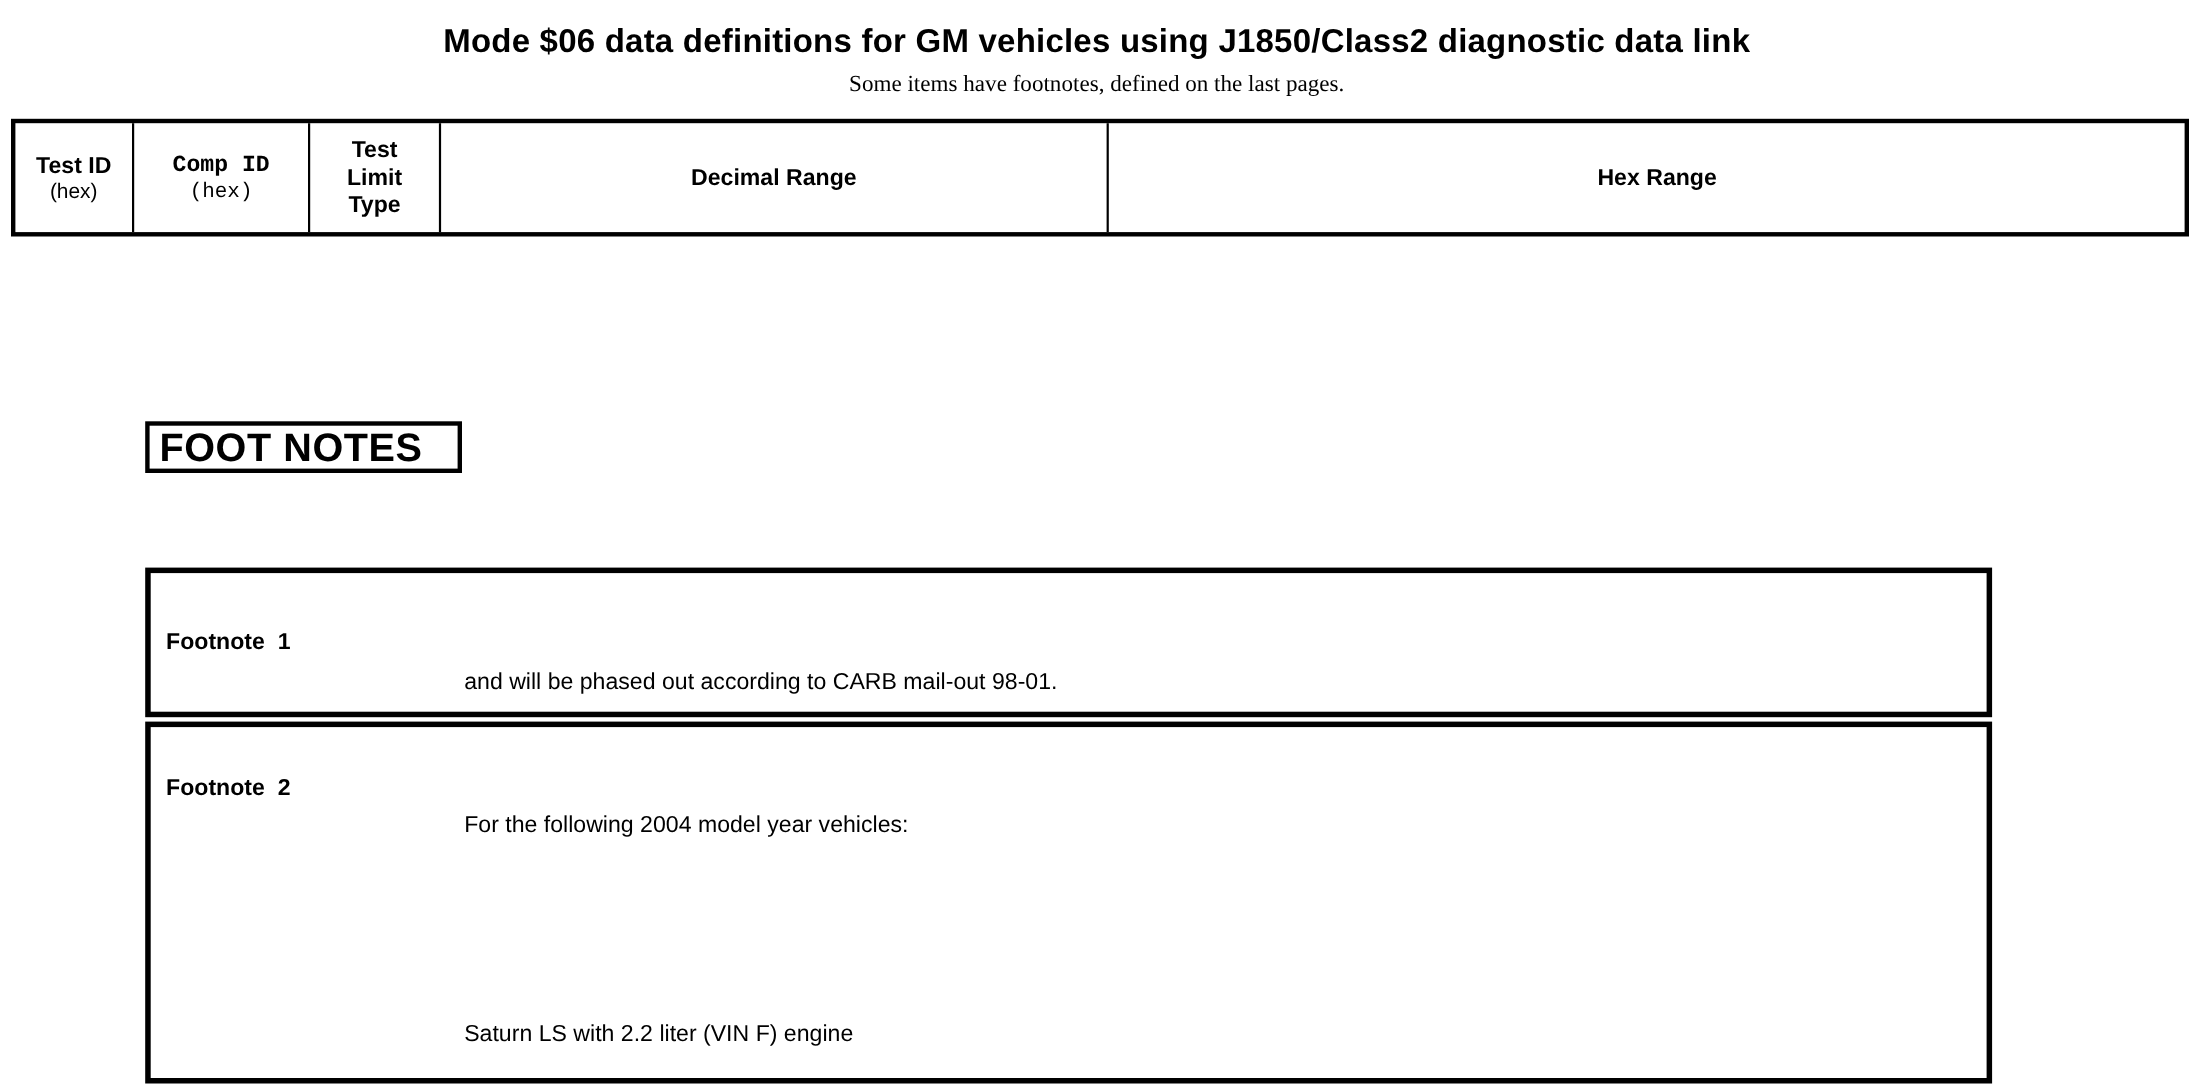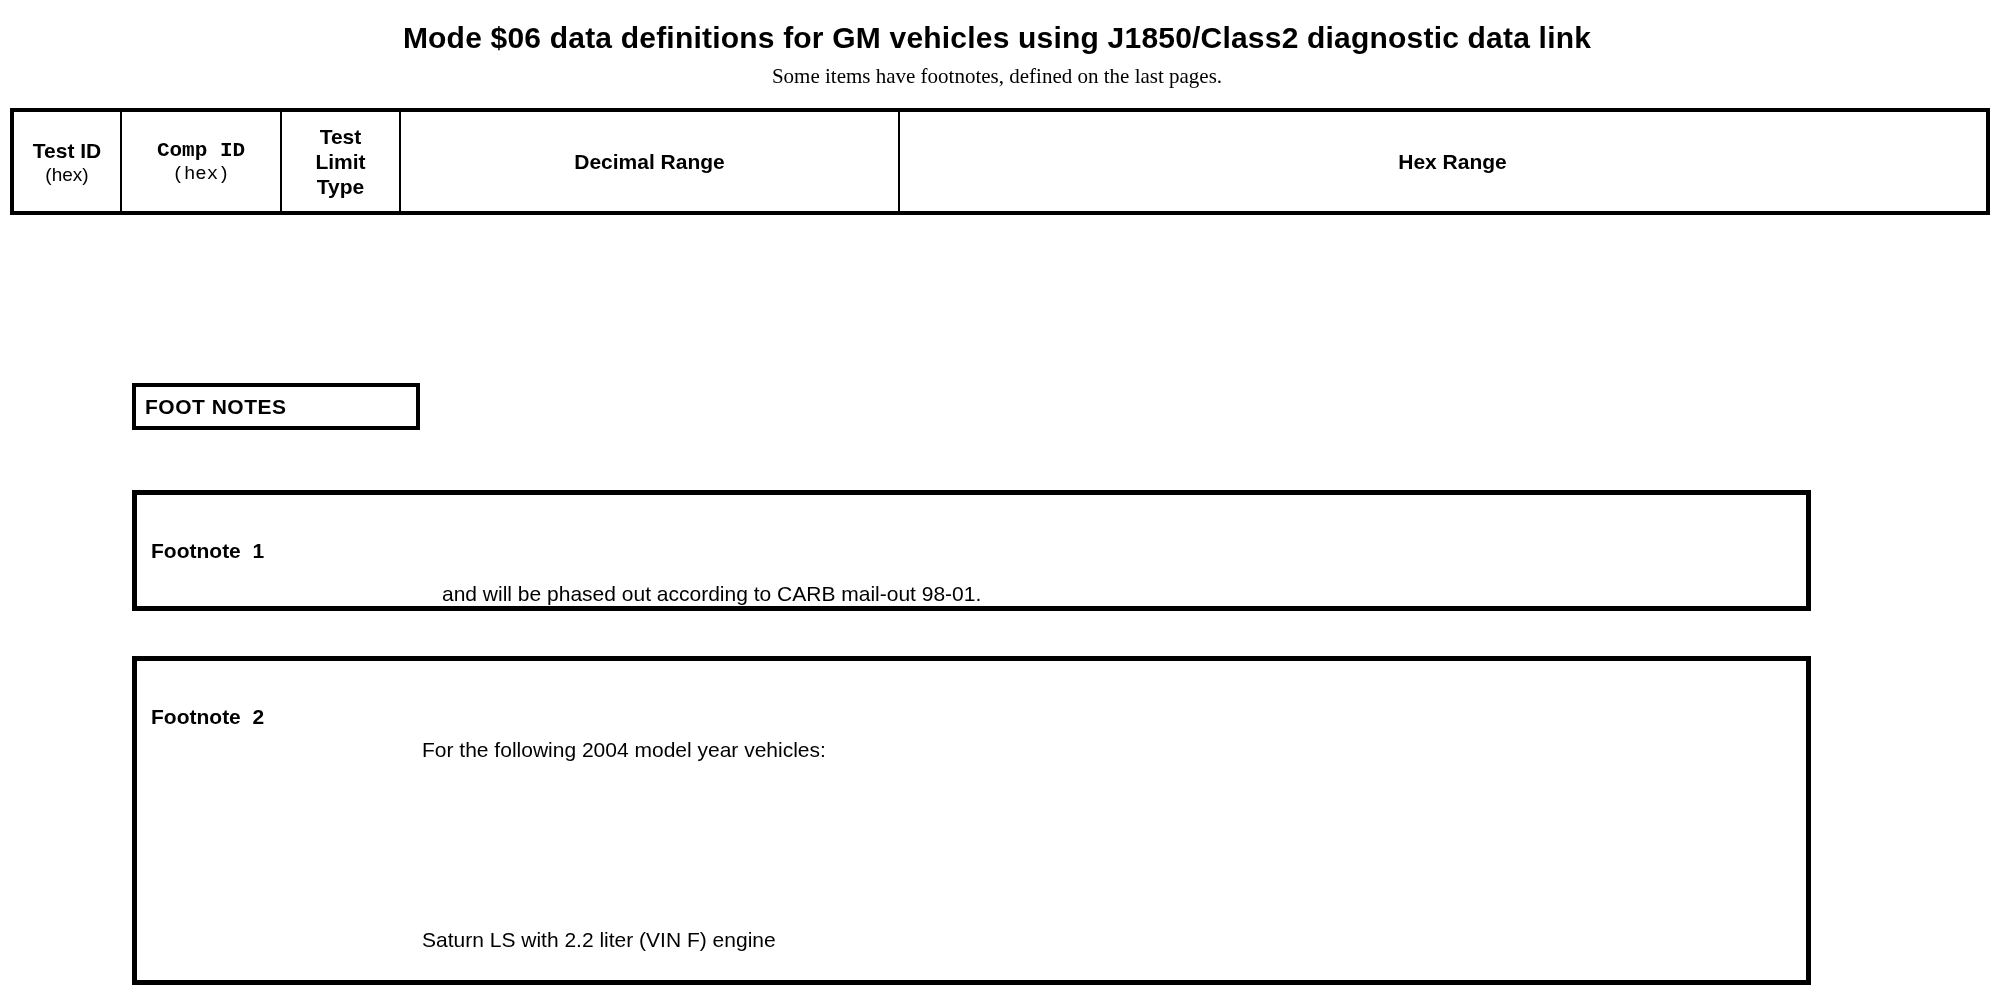--- a/index.html
+++ b/index.html
@@ -66,49 +66,49 @@
     line-height: 23px;
   }
   .cell.desc .cell-sub {
     font-style: italic;
     font-size: 18px;
   }
   .col-testid   { width: 108px; }
   .col-compid   { width: 160px; font-family: Liberation Mono, monospace; }
   .col-limittype{ width: 119px; }
   .col-desc     { width: 781px; }
-  .col-decimal  { width: 499px; }
+  .col-decimal  { width: 607px; }
   .col-hex      { flex: 1; }
 
   
   .footnotes-heading {
     position: absolute;
     left: 132px;
     top: 383px;
     width: 288px;
     height: 47px;
     border: 4px solid #000;
     display: flex;
     align-items: center;
     padding-left: 9px;
-    font-size: 21px;
+    font-size: 36px;
     font-weight: bold;
     letter-spacing: 0.5px;
     background: #fff;
   }
 
   
   .footnote-box {
     position: absolute;
     left: 132px;
     width: 1679px;
     border: 5px solid #000;
     background: #fff;
   }
-  .fn1 { top: 490px; height: 121px; padding-left: 20px; }
+  .fn1 { top: 516px; height: 136px; }
   .fn2 { top: 656px; height: 329px; }
 
   .fn-label {
     position: absolute;
     left: 14px;
     font-weight: bold;
     font-size: 21px;
     white-space: pre;
   }
   .fn1 .fn-label { top: 50%; transform: translateY(-50%); }

